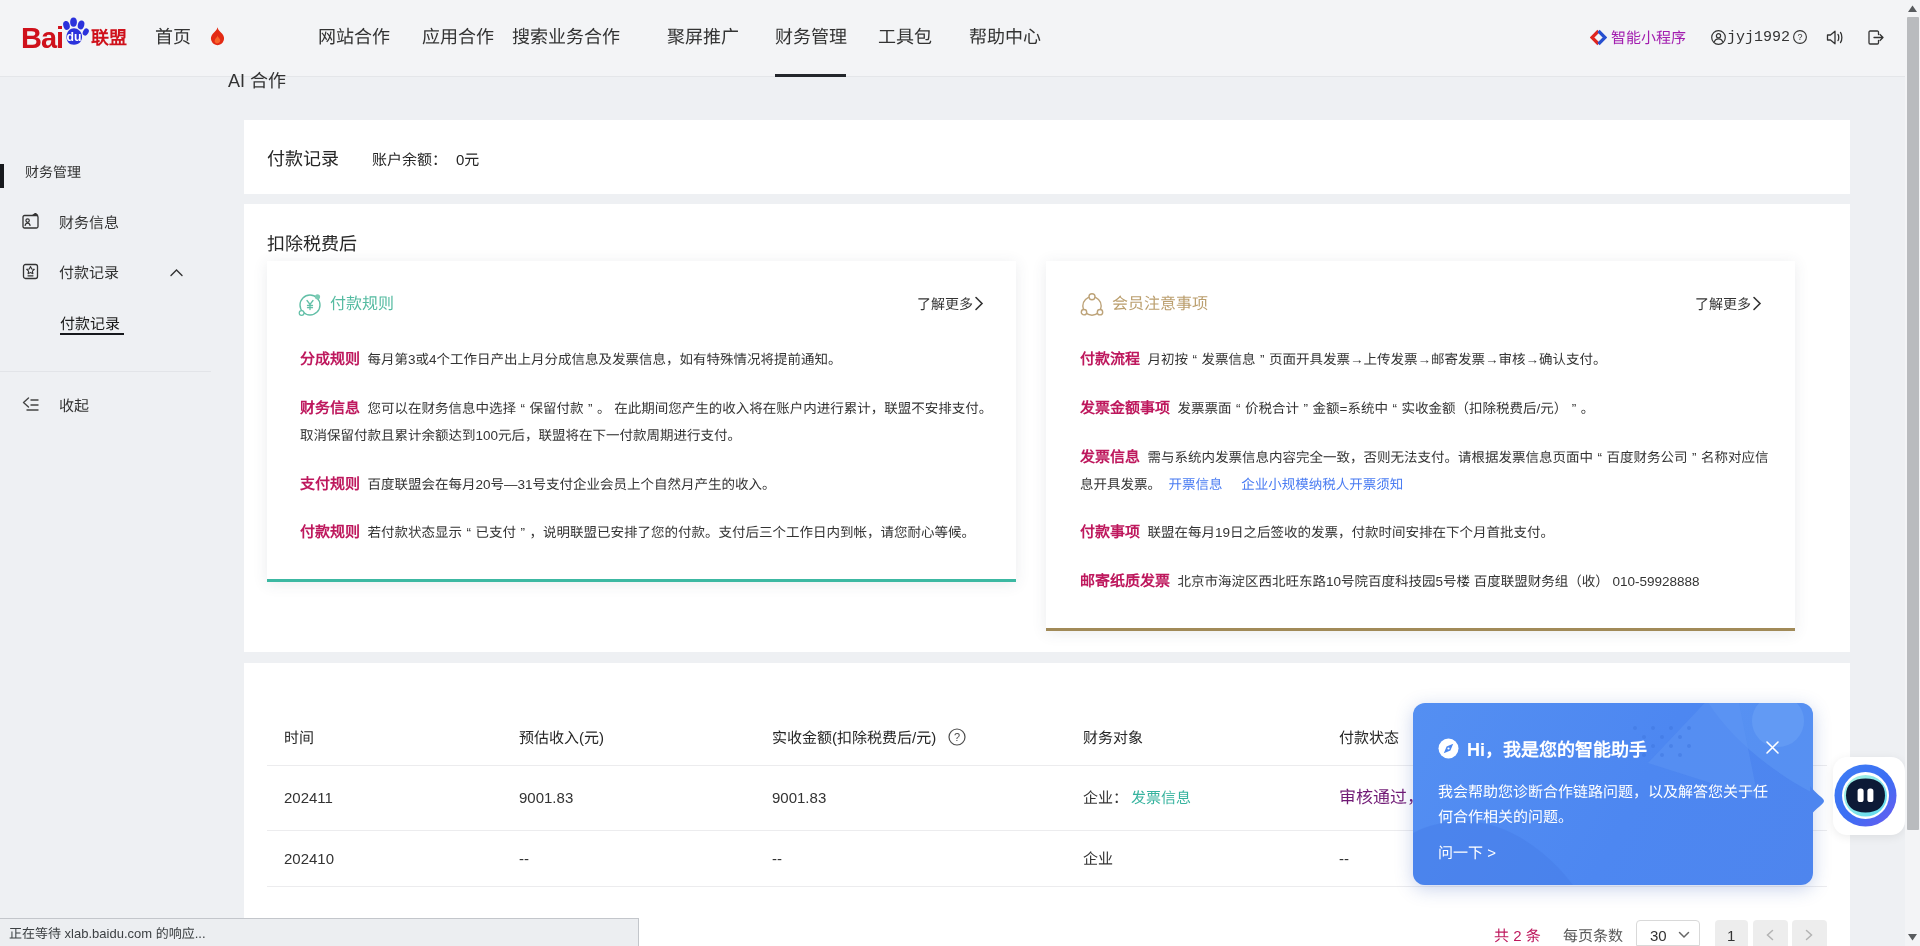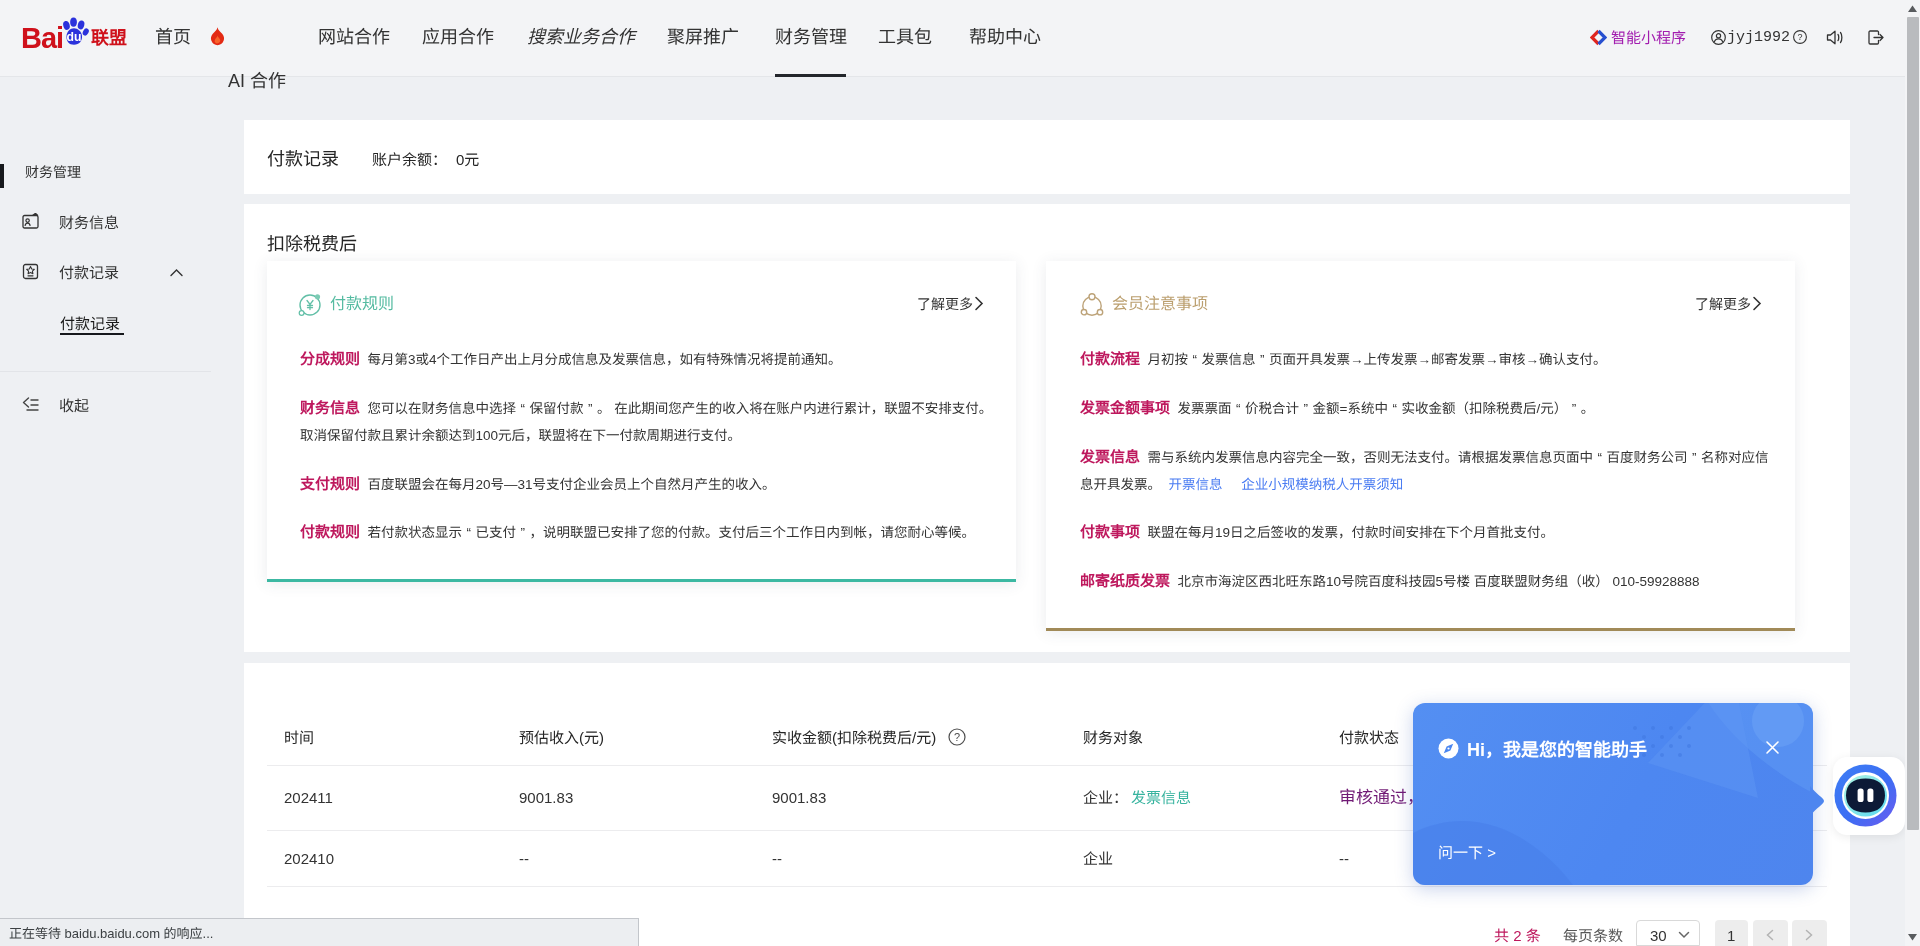--- a/index.html
+++ b/index.html
@@ -33,21 +33,21 @@
   <div class="abs" style="left:91px;top:29px;font-size:18px;line-height:18px;font-weight:bold;color:#cf111b;">联盟</div>
 
   <div class="nav-item" style="left:155px;">首页</div>
   <svg class="hdr-ico" style="left:210px;top:27px;" width="15" height="19" viewBox="0 0 16 20">
     <path d="M8 0 C8.5 3 11 4.5 13 7 C15 9.5 15.5 12 14.5 14.5 C13.3 17.5 10.8 19.2 8 19.2 C5.2 19.2 2.7 17.5 1.5 14.5 C0.5 12 1 9.5 3 7 C5 4.5 7.5 3 8 0 Z" fill="#e32a14"></path>
     <path d="M8 9 C8.3 10.8 10 11.8 10.7 13.3 C11.4 14.9 10.5 17 8.3 17.3 C6 17.6 4.7 15.9 5 14.2 C5.3 12.3 7.6 11.2 8 9 Z" fill="#f8622a"></path>
   </svg>
   <div class="nav-item" style="left:228px;margin-top:44px;">AI 合作</div>
   <div class="nav-item" style="left:318px;text-align:right;">网站合作</div>
   <div class="nav-item" style="left:422px;">应用合作</div>
-  <div class="nav-item" style="left:527px;font-style:italic;">搜索业务合作</div>
+  <div class="nav-item" style="left:512px;">搜索业务合作</div>
   <div class="nav-item" style="left:667px;">聚屏推广</div>
   <div class="nav-item" style="left:775px;">财务管理</div>
   <div class="abs" style="left:775px;top:74px;width:71px;height:3px;background:#23262b;"></div>
   <div class="nav-item" style="left:878px;">工具包</div>
   <div class="nav-item" style="left:969px;">帮助中心</div>
 
   <svg class="abs" style="left:1590px;top:29px;" width="17" height="17" viewBox="0 0 17 17">
     <path d="M8.5 2 L2 8.5 L8.5 15" fill="none" stroke="#e0251f" stroke-width="3.2" stroke-linejoin="miter"></path>
     <path d="M8.5 2 L15 8.5 L8.5 15" fill="none" stroke="#2750d0" stroke-width="3.2" stroke-linejoin="miter"></path>
   </svg>
@@ -213,20 +213,21 @@
   </svg>
   <svg style="position:absolute;left:25px;top:35px;" width="21" height="21" viewBox="0 0 21 21">
     <circle cx="10.5" cy="10.5" r="10" fill="#fff"></circle>
     <path d="M15.2 5.8 L8.6 8.6 L5.8 15.2 L12.4 12.4 Z" fill="#4c87f0"></path>
     <circle cx="10.5" cy="10.5" r="1.1" fill="#fff"></circle>
   </svg>
   <div style="position:absolute;left:54px;top:37px;font-size:18px;line-height:20px;color:#fff;font-weight:bold;">Hi，我是您的智能助手</div>
   <svg style="position:absolute;left:352px;top:37px;" width="15" height="15" viewBox="0 0 15 15">
     <path d="M2 2 L13 13 M13 2 L2 13" stroke="#fff" stroke-width="1.6" stroke-linecap="round"></path>
   </svg>
+  <div style="position:absolute;left:25px;top:76px;font-size:15px;line-height:25px;color:#fff;white-space:nowrap;">我会帮助您诊断合作链路问题，以及解答您关于任<br>何合作相关的问题。</div>
   <div style="position:absolute;left:25px;top:142px;font-size:15px;line-height:15px;color:#fff;">问一下 &gt;</div>
 </div>
 <svg class="abs" style="left:1810px;top:786px;" width="16" height="30" viewBox="0 0 16 30">
   <path d="M0 0 C6 8 14 12 14 15 C14 18 6 22 0 30 Z" fill="#4e86ef"></path>
 </svg>
 
 <div class="abs" style="left:1833px;top:757px;width:72px;height:78px;background:#fff;border-radius:14px;box-shadow:0 2px 10px rgba(0,0,0,0.08);"></div>
 <svg class="abs" style="left:1834px;top:764px;" width="63" height="63" viewBox="0 0 63 63">
   <defs>
     <linearGradient id="ring" x1="0" y1="0" x2="1" y2="1">
@@ -250,14 +251,14 @@
 <div class="abs" style="left:1905px;top:0;width:15px;height:946px;background:#f3f4f6;"></div>
 <svg class="abs" style="left:1908px;top:5px;" width="9" height="8" viewBox="0 0 9 8">
     <path d="M4.5 0.5 L9 7 L0 7 Z" fill="#585b5e"></path>
   </svg>
 <div class="abs" style="left:1906.5px;top:17px;width:12px;height:813px;background:#b9bbbe;border-radius:1px;"></div>
 <svg class="abs" style="left:1908px;top:933px;" width="9" height="8" viewBox="0 0 9 8">
     <path d="M4.5 7.5 L9 1 L0 1 Z" fill="#585b5e"></path>
   </svg>
 
 <div class="abs" style="left:0;top:918px;width:639px;height:28px;background:#eceef1;border:1px solid #c3c6cb;border-left:none;border-bottom:none;">
-  <div style="position:absolute;left:9px;top:8px;font-size:13px;line-height:13px;color:#3c4043;">正在等待 baidu.baidu.com 的响应...</div>
+  <div style="position:absolute;left:9px;top:8px;font-size:13px;line-height:13px;color:#3c4043;">正在等待 xlab.baidu.com 的响应...</div>
 </div>
 
 </body></html>

